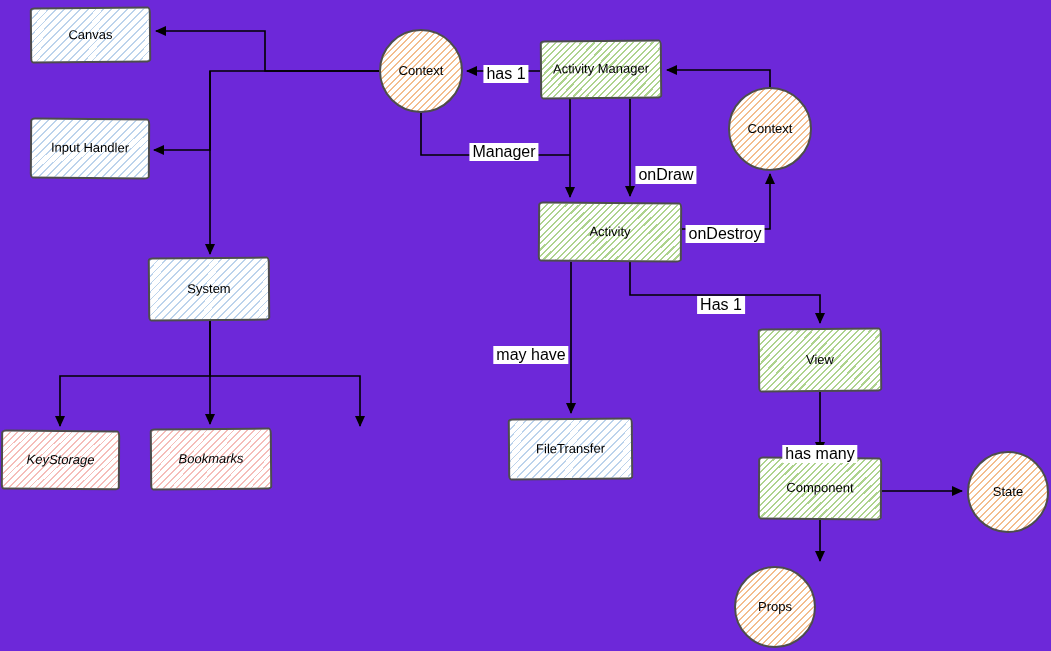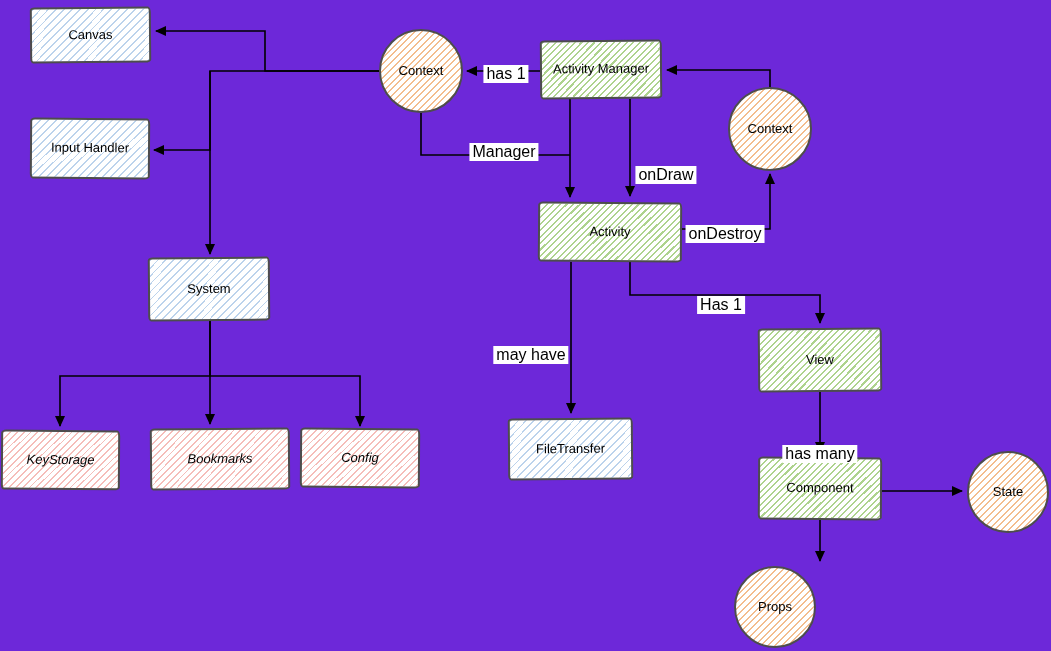--- a/index.html
+++ b/index.html
@@ -64,25 +64,22 @@
     </div>
   <div class="node rect blue w2" style="left:30px;top:118px;width:120px;height:61px">
       <span>Input Handler</span>
     </div>
   <div class="node rect blue w1" style="left:148px;top:257px;width:122px;height:64px">
       <span>System</span>
     </div>
   <div class="node rect pink w2" style="left:1px;top:430px;width:119px;height:60px">
       <span>KeyStorage</span>
     </div>
-  <div class="node rect pink w1" style="left:150px;top:428px;width:140px;height:62px">
+  <div class="node rect pink w1" style="left:150px;top:428px;width:122px;height:62px">
       <span>Bookmarks</span>
-    </div>
-  <div class="node rect pink w2" style="left:300px;top:428px;width:120px;height:60px">
-      <span>Config</span>
     </div>
   <div class="node circle orange" style="left:379px;top:29px;width:84px;height:84px">
       <span>Context</span>
     </div>
   <div class="node rect green w1" style="left:540px;top:40px;width:122px;height:59px">
       <span>Activity Manager</span>
     </div>
   <div class="node circle orange" style="left:728px;top:87px;width:84px;height:84px">
       <span>Context</span>
     </div>

